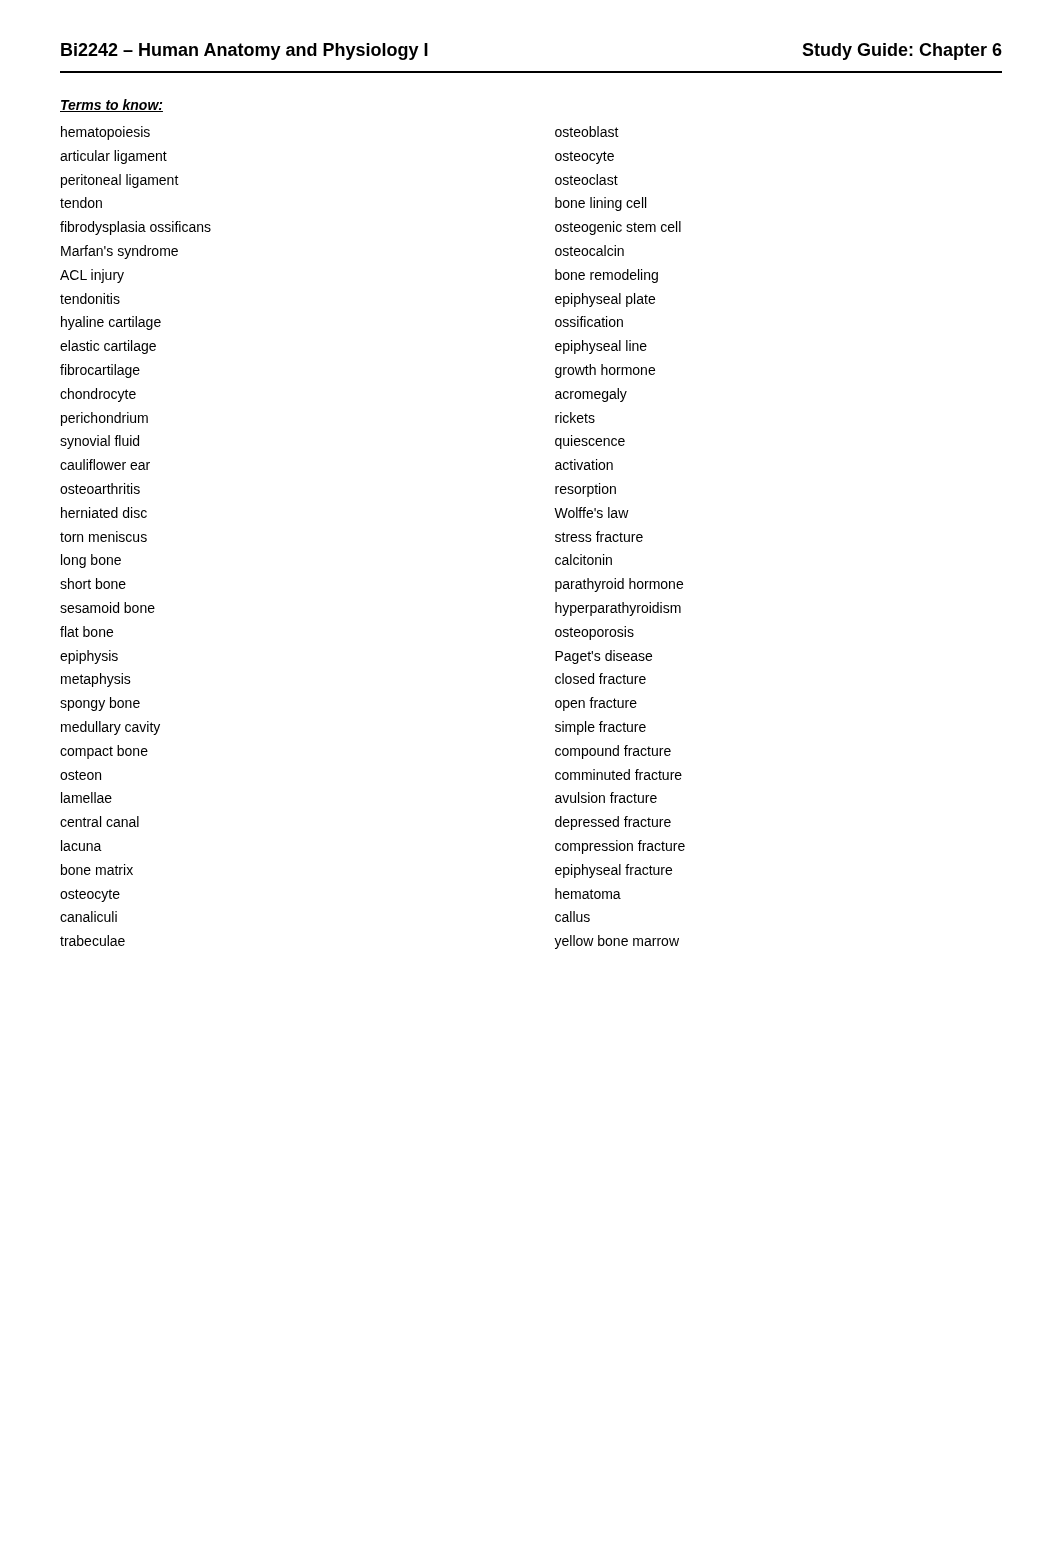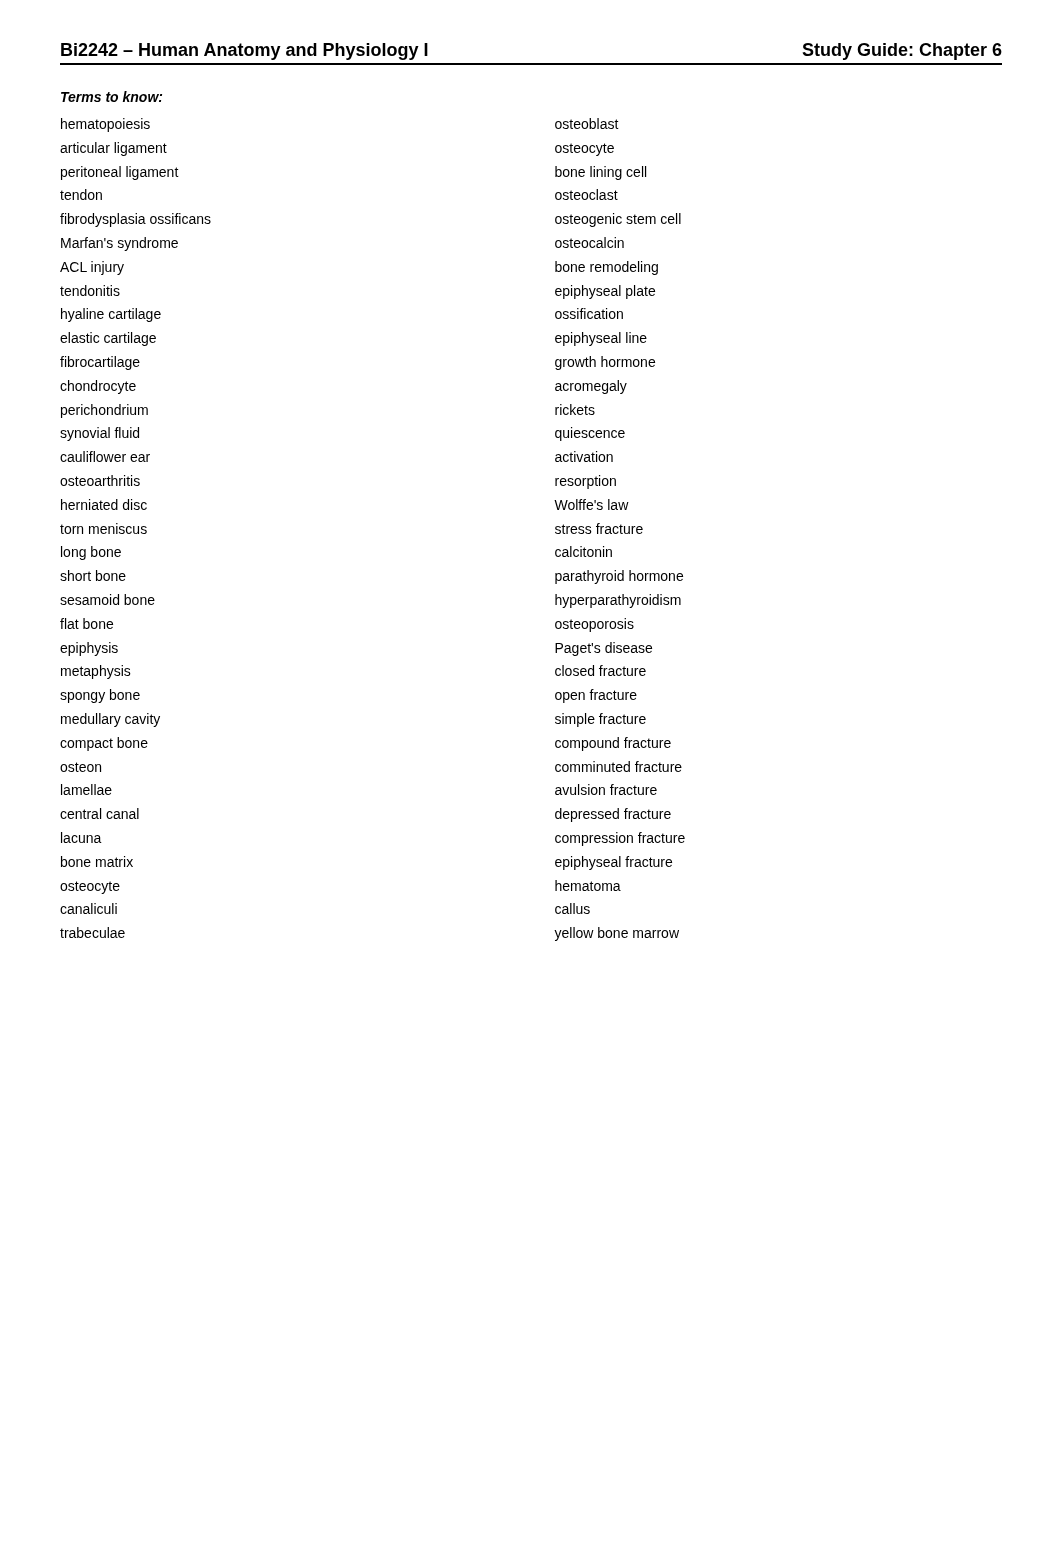--- a/index.html
+++ b/index.html
@@ -22,39 +22,40 @@
       min-height: 1556px;
       background: #ffffff;
       padding: 40px 60px;
     }
 
     .header {
       display: flex;
       justify-content: space-between;
       align-items: baseline;
       border-bottom: 2px solid #000000;
-      padding-bottom: 2px;
+      padding-bottom: 10px;
       margin-bottom: 24px;
     }
 
     .header-title {
       font-size: 18px;
       font-weight: bold;
     }
 
     .header-subtitle {
       font-size: 18px;
       font-weight: bold;
     }
 
     .terms-label {
       font-style: italic;
       font-weight: bold;
       margin-bottom: 8px;
       font-size: 14px;
+      text-decoration: underline;
     }
 
     .terms-columns {
       display: flex;
       gap: 7px;
     }
 
     .column-left {
       width: 50%;
       padding-right: 20px;
@@ -115,22 +116,22 @@
         <div class="term-item">central canal</div>
         <div class="term-item">lacuna</div>
         <div class="term-item">bone matrix</div>
         <div class="term-item">osteocyte</div>
         <div class="term-item">canaliculi</div>
         <div class="term-item">trabeculae</div>
       </div>
     <div class="column-right" id="right-col">
         <div class="term-item">osteoblast</div>
         <div class="term-item">osteocyte</div>
+        <div class="term-item">osteoclast</div>
         <div class="term-item">bone lining cell</div>
-        <div class="term-item">osteoclast</div>
         <div class="term-item">osteogenic stem cell</div>
         <div class="term-item">osteocalcin</div>
         <div class="term-item">bone remodeling</div>
         <div class="term-item">epiphyseal plate</div>
         <div class="term-item">ossification</div>
         <div class="term-item">epiphyseal line</div>
         <div class="term-item">growth hormone</div>
         <div class="term-item">acromegaly</div>
         <div class="term-item">rickets</div>
         <div class="term-item">quiescence</div>

